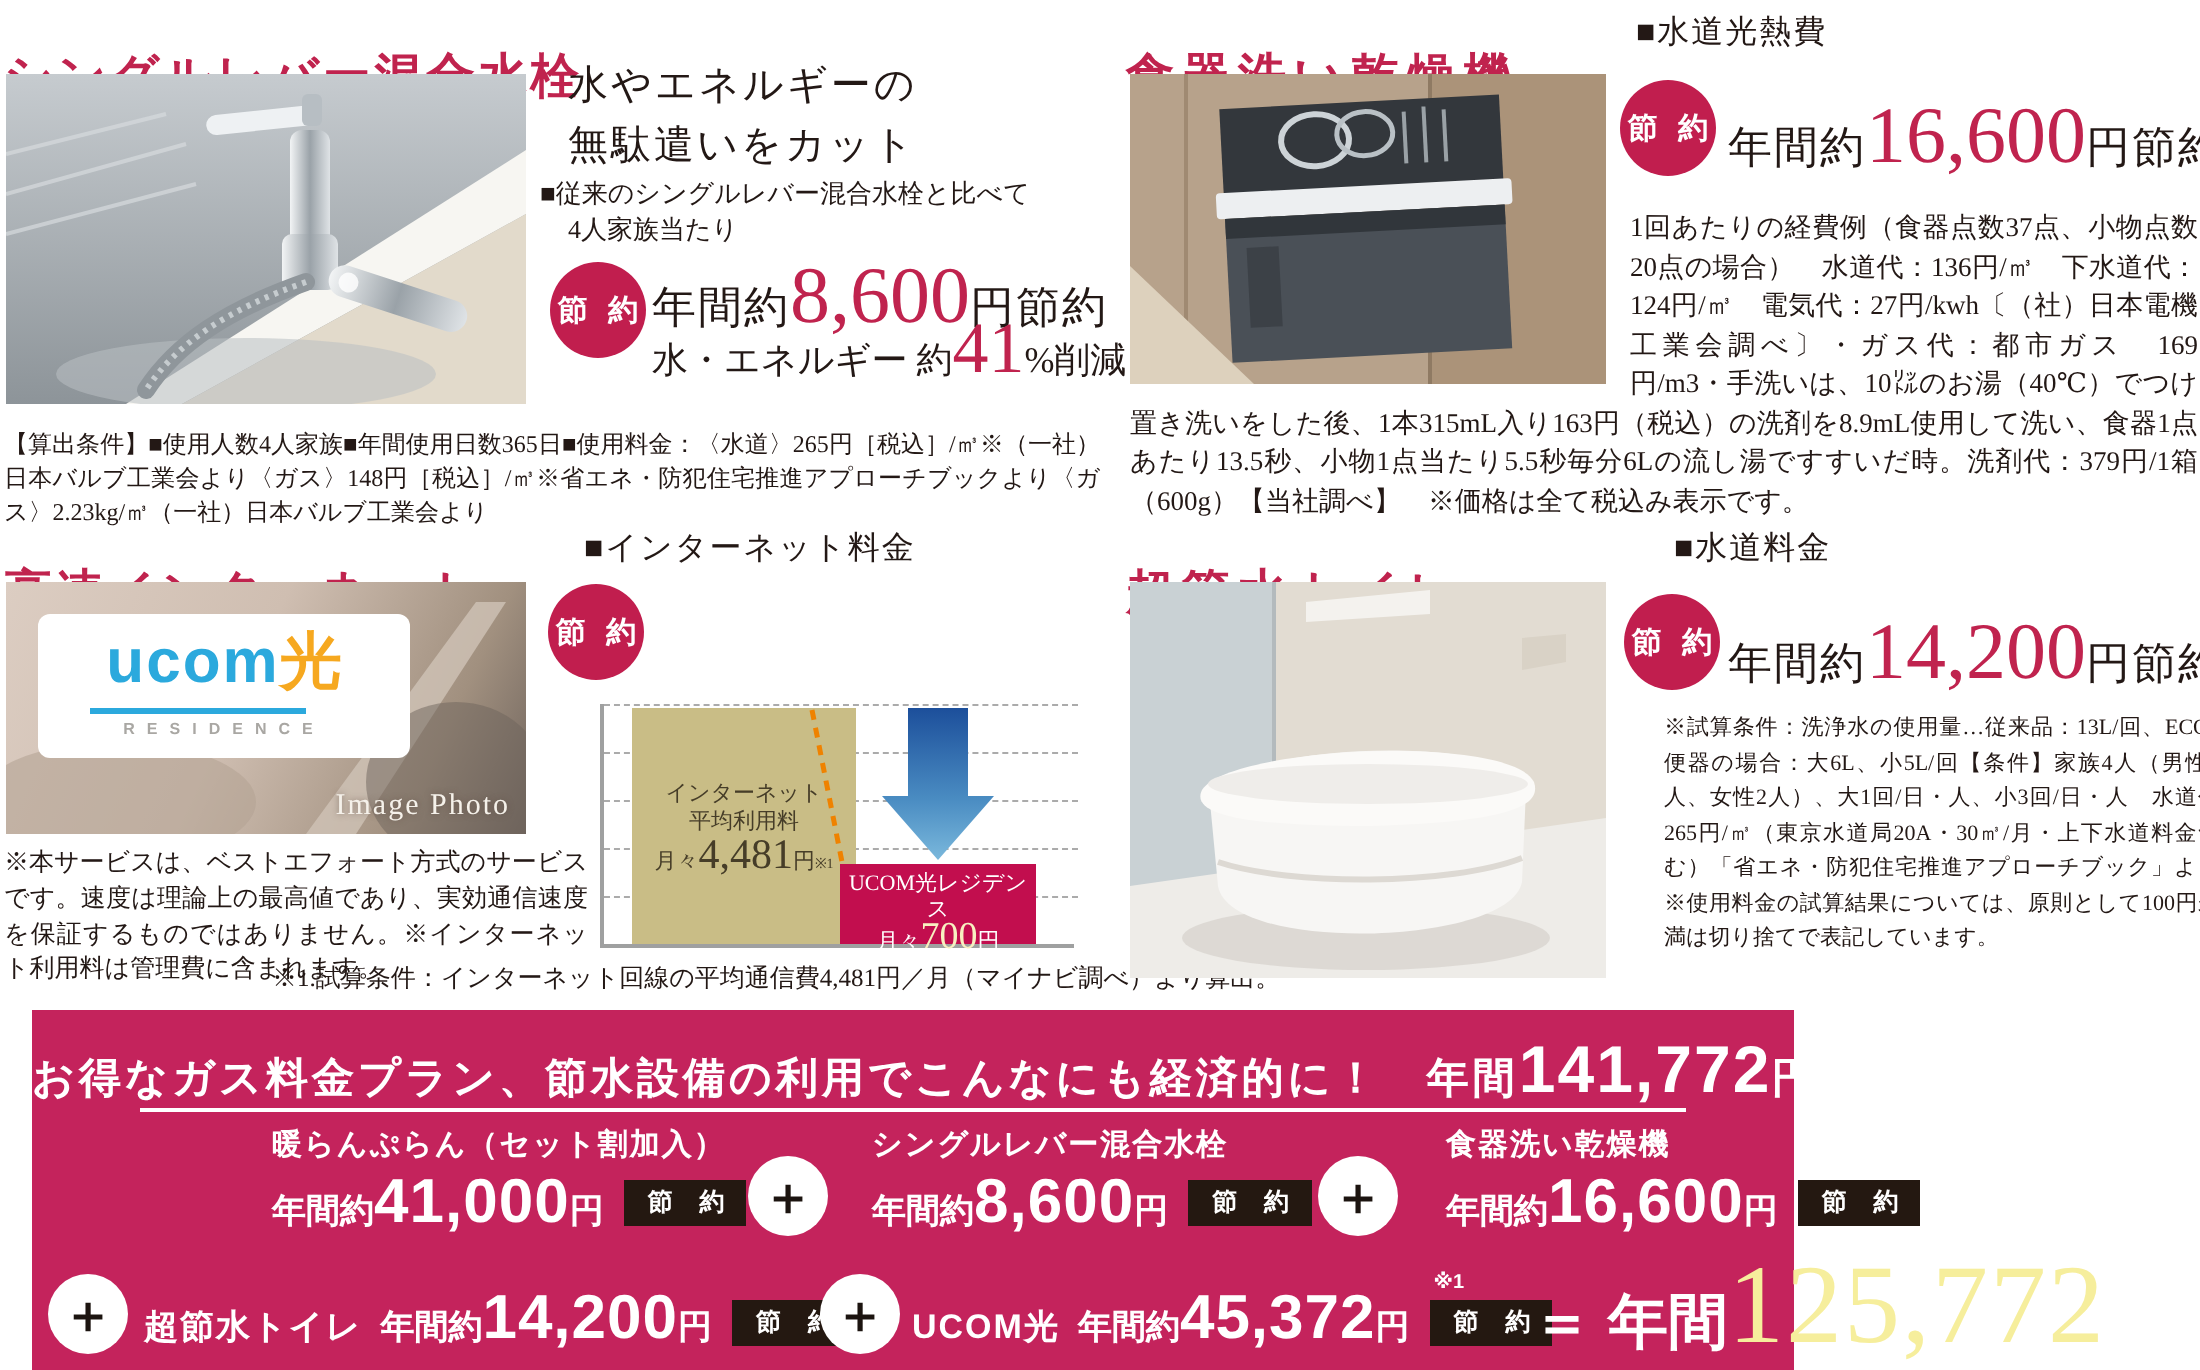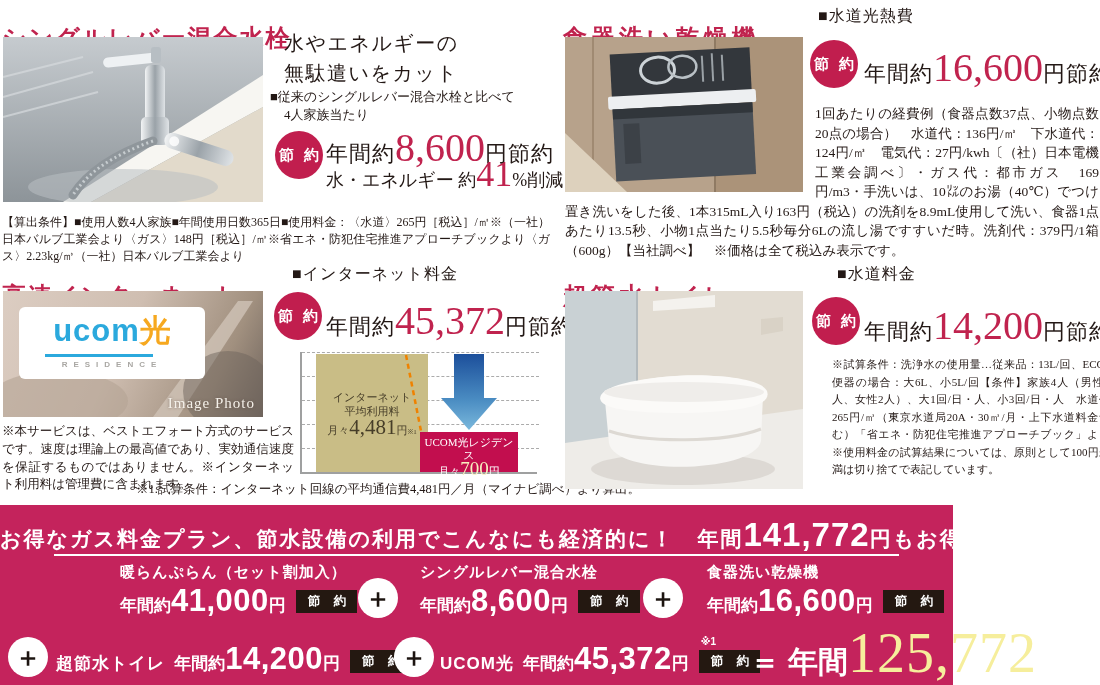--- a/index.html
+++ b/index.html
@@ -33,21 +33,21 @@
   .bar-khaki .pad{padding-top:36px;}
   .bar-khaki .num{font-size:21px;}
   .bar-khaki .sup1{font-size:7px;}
   .bar-red{position:absolute;left:118px;bottom:0;width:98px;height:40px;background:#c20e4e;color:#fff;
         text-align:center;font-size:11px;line-height:13px;}
   .bar-red .pad{padding-top:4px;}
   .bar-red .num{font-size:19px;color:#f8f0c0;}
   .chart-svg{position:absolute;left:0;top:0;}
 
   
-  .banner{position:absolute;left:0;top:505px;width:953px;height:180px;background:#c4235c;color:#fff;
+  .banner{position:absolute;left:16px;top:505px;width:881px;height:180px;background:#c4235c;color:#fff;
         font-family:"Liberation Sans","DejaVu Sans",sans-serif;}
   .bn-headline{position:absolute;left:0;top:11px;width:100%;text-align:center;font-weight:bold;
         font-size:21px;letter-spacing:2px;white-space:nowrap;}
   .bn-headline .n{font-size:33px;letter-spacing:1px;}
   .bn-rule{position:absolute;left:54px;right:54px;top:49px;border-top:2px solid #fff;}
   .plus{position:absolute;width:40px;height:40px;background:#fff;border-radius:50%;color:#1c1410;
         display:flex;align-items:center;justify-content:center;font-size:26px;font-weight:bold;}
   .b-item{position:absolute;color:#fff;white-space:nowrap;}
   .b-label{font-size:15px;font-weight:bold;letter-spacing:1px;margin-bottom:3px;}
   .b-amt{font-size:17px;font-weight:bold;line-height:1;}
@@ -187,23 +187,20 @@
     </svg>
     <div class="ucom-card">
       <span class="ucom-word">ucom</span><span class="ucom-hikari">光</span>
       <div class="ucom-line"></div>
       <div class="ucom-res">RESIDENCE</div>
     </div>
     <div class="img-caption">Image Photo</div>
   </div>
 
   <div class="badge-circle" style="left:274px;top:292px;">節 約</div>
-  <div class="save" style="left:326px;top:301px;">
-    <span>年間約</span><span class="num">45,372</span><span>円節約</span>
-  </div>
 
   <div class="fnote" style="left:2px;top:423px;width:292px;font-size:12.5px;">※本サービスは、ベストエフォート方式のサービスです。速度は理論上の最高値であり、実効通信速度を保証するものではありません。※インターネット利用料は管理費に含まれます。</div>
 
   <div class="net-chart">
     <div class="gl" style="top:0;"></div>
     <div class="gl" style="top:24px;"></div>
     <div class="gl" style="top:48px;"></div>
     <div class="gl" style="top:72px;"></div>
     <div class="gl" style="top:96px;"></div>
     <div class="bar-khaki">

